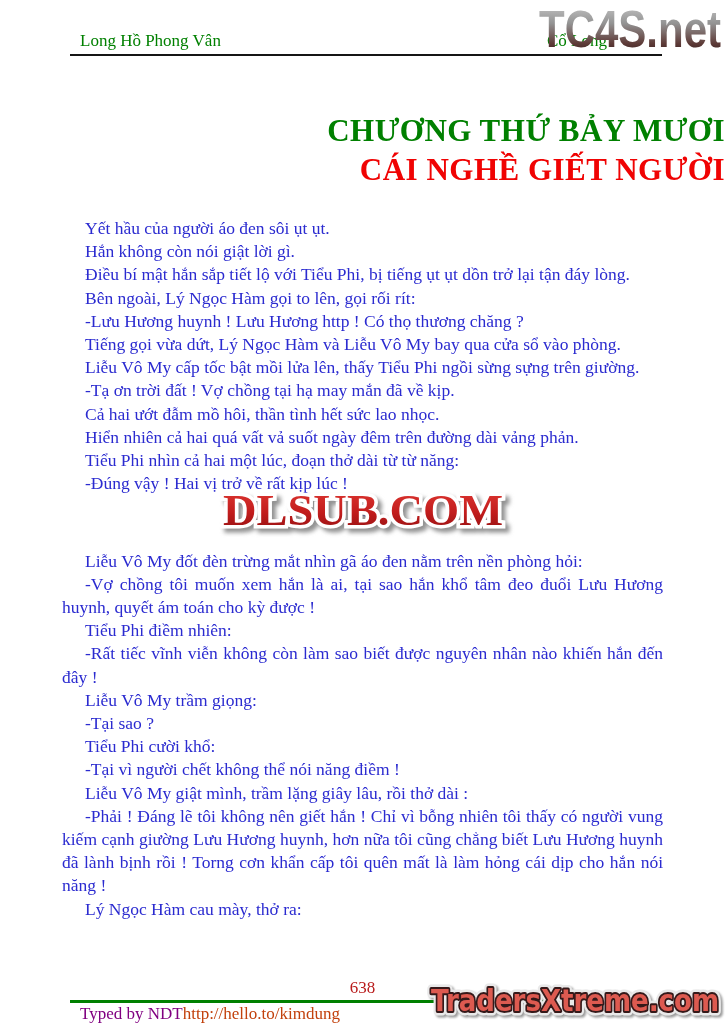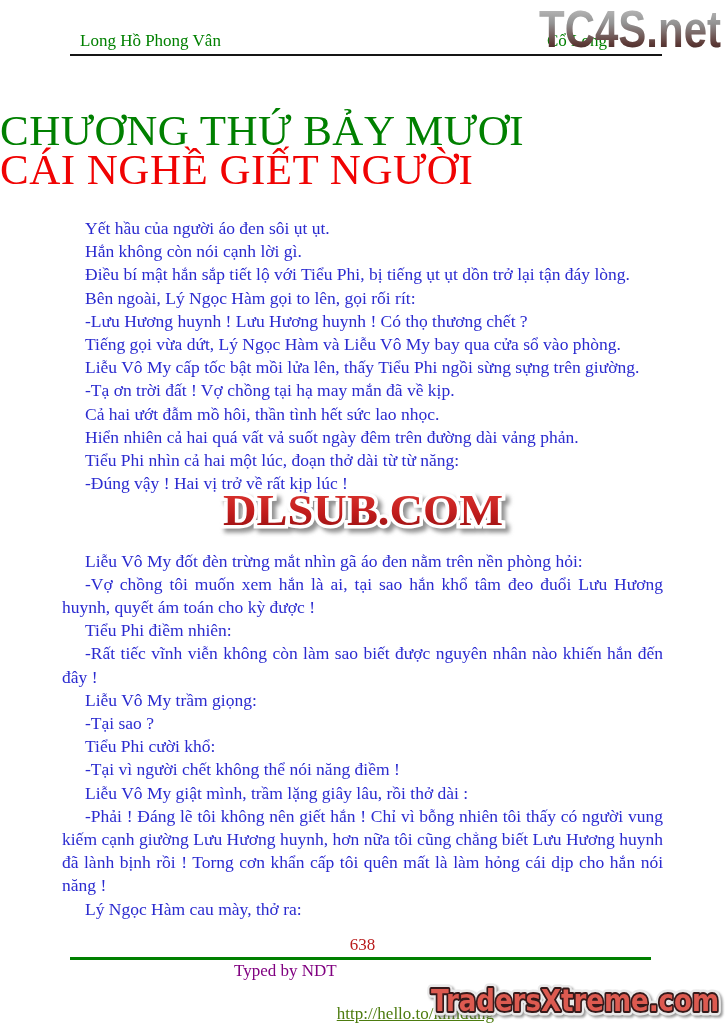--- a/index.html
+++ b/index.html
@@ -20,23 +20,23 @@
     display:flex;justify-content:space-between;align-items:flex-end;
     font-size:17px;color:#008000;
   }
   .header .book{padding-left:10px;}
   .header .author{padding-right:55px;}
   .tc4s-logo{position:absolute;top:2px;right:0;z-index:5;}
 
   
   .chapter{
     margin-top:55px;
-    text-align:left;
-    font-weight:normal;
-    font-size:43px;line-height:39px;
+    text-align:right;
+    font-weight:bold;
+    font-size:31px;line-height:39px;
     letter-spacing:.5px;
   }
   .chapter .l1{color:#008000;}
   .chapter .l2{color:#f00303;}
 
   
   .content{
     margin:28px 62px 0 62px;
     color:#2b2bd0;
     font-size:17.5px;line-height:23.2px;
@@ -53,25 +53,25 @@
 
   
   .footer{position:absolute;left:0;right:0;bottom:0;}
   .page-num{
     text-align:center;color:#b91c1c;
     font-size:17px;line-height:21px;
   }
   .footer-rule{margin:2px 74px 0 70px;border-top:3px solid #008000;}
   .footer-row{
     margin:1px 77px 0 80px;
-    display:flex;justify-content:center;
+    display:flex;justify-content:flex-start;
     font-size:17px;
   }
   .typed-by{color:#800080;}
-  .kim-link{color:#4d7c0f;text-decoration:underline;cursor:pointer;margin-top:43px;}
+  .kim-link{color:#c2410c;cursor:pointer;}
   .traders-logo{position:absolute;right:0;bottom:1px;z-index:7;}
 </style>
 </head>
 <body>
 
 <div class="page">
 
   <div class="header">
     <span class="book">Long Hồ Phong Vân</span>
     <span class="author">Cổ Long</span>
@@ -89,24 +89,24 @@
     <text x="6" y="45" font-family="Liberation Sans, sans-serif" font-weight="bold" font-size="52" textLength="182" lengthAdjust="spacingAndGlyphs" fill="url(#tc4sGrad)">TC4S.net</text>
   </svg>
 
   <div class="chapter">
     <div class="l1">CHƯƠNG THỨ BẢY MƯƠI</div>
     <div class="l2">CÁI NGHỀ GIẾT NGƯỜI</div>
   </div>
 
   <div class="content">
     <p>Yết hầu của người áo đen sôi ụt ụt.</p>
-    <p>Hắn không còn nói cạnh lời gì.</p>
+    <p>Hắn không còn nói giật lời gì.</p>
     <p>Điều bí mật hắn sắp tiết lộ với Tiểu Phi, bị tiếng ụt ụt dồn trở lại tận đáy lòng.</p>
     <p>Bên ngoài, Lý Ngọc Hàm gọi to lên, gọi rối rít:</p>
-    <p>-Lưu Hương huynh ! Lưu Hương huynh ! Có thọ thương chết ?</p>
+    <p>-Lưu Hương huynh ! Lưu Hương http ! Có thọ thương chăng ?</p>
     <p>Tiếng gọi vừa dứt, Lý Ngọc Hàm và Liễu Vô My bay qua cửa sổ vào phòng.</p>
     <p>Liễu Vô My cấp tốc bật mồi lửa lên, thấy Tiểu Phi ngồi sừng sựng trên giường.</p>
     <p>-Tạ ơn trời đất ! Vợ chồng tại hạ may mắn đã về kịp.</p>
     <p>Cả hai ướt đẫm mồ hôi, thần tình hết sức lao nhọc.</p>
     <p>Hiển nhiên cả hai quá vất vả suốt ngày đêm trên đường dài vảng phản.</p>
     <p>Tiểu Phi nhìn cả hai một lúc, đoạn thở dài từ từ năng:</p>
     <p>-Đúng vậy ! Hai vị trở về rất kịp lúc !</p>
     <p class="sep">oOo</p>
     <p>Liễu Vô My đốt đèn trừng mắt nhìn gã áo đen nằm trên nền phòng hỏi:</p>
     <p>-Vợ chồng tôi muốn xem hắn là ai, tại sao hắn khổ tâm đeo đuổi Lưu Hương huynh, quyết ám toán cho kỳ được !</p>

